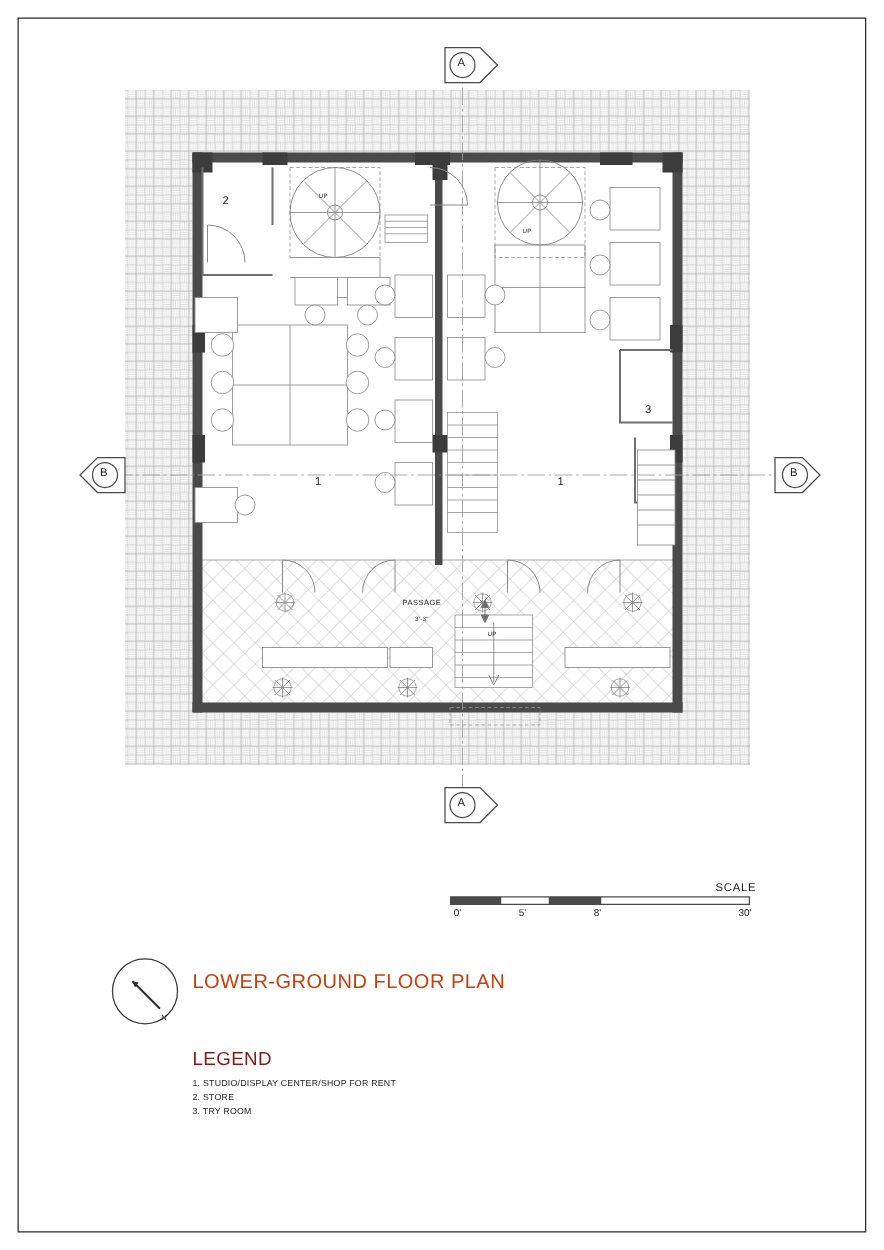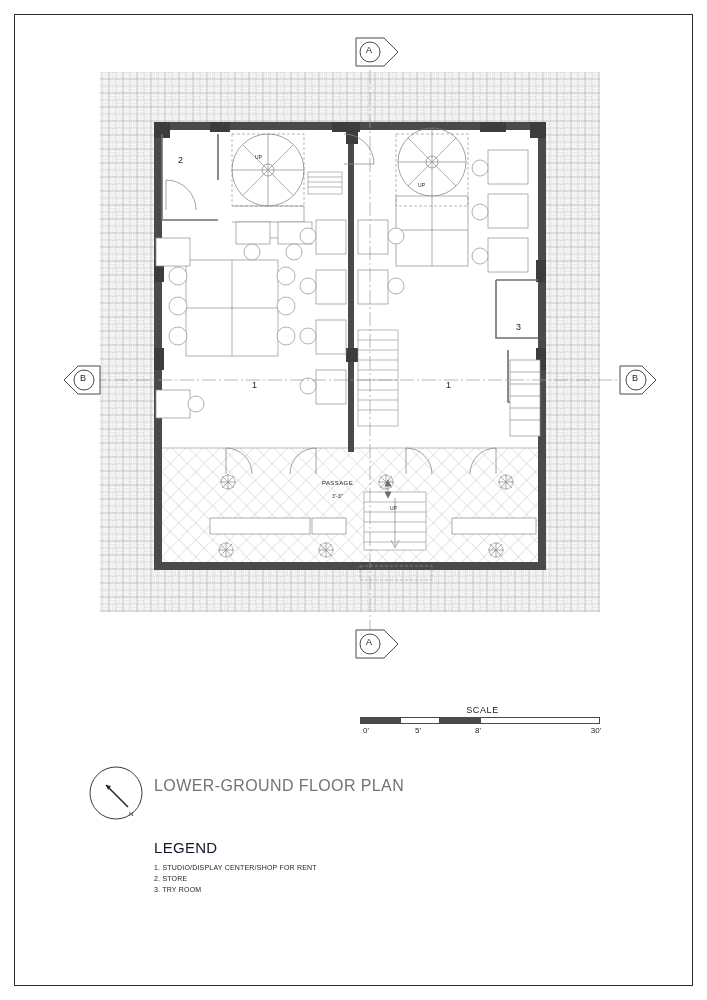--- a/index.html
+++ b/index.html
@@ -51,21 +51,21 @@
   .grid-letter { font-size: 9px; font-weight: 400; }
 
   
   #scale-block {
     position: absolute;
     left: 360px; top: 705px;
     width: 245px;
   }
   #scale-title {
     font-size: 9px;
-    text-align: center;
+    text-align: right;
     letter-spacing: .6px;
     margin-bottom: 2px;
   }
   #scale-bar { position: relative; height: 7px; width: 240px; }
   .seg { position: absolute; top: 0; height: 7px; }
   .seg.dark { background: #4a4a4a; }
   .seg.light { background: #ffffff; border: 1px solid #4a4a4a; box-sizing: border-box; }
   #scale-ticks {
     position: relative;
     height: 12px;
@@ -88,31 +88,31 @@
   #north-wrap {
     position: absolute;
     left: 0; top: 0;
     width: 56px; height: 56px;
   }
   #plan-title {
     position: absolute;
     left: 66px; top: 12px;
     font-size: 16px;
     letter-spacing: .4px;
-    color: #737373;
+    color: #c2410c;
   }
   #legend {
     position: absolute;
     left: 66px; top: 74px;
   }
   #legend-title {
     font-size: 15px;
     letter-spacing: .3px;
     margin-bottom: 6px;
-    color: #0f172a;
+    color: #7f1d1d;
   }
   .legend-item {
     font-size: 7px;
     line-height: 11px;
     letter-spacing: .2px;
     color: #1d1d1d;
   }
 </style>
 </head>
 <body>

